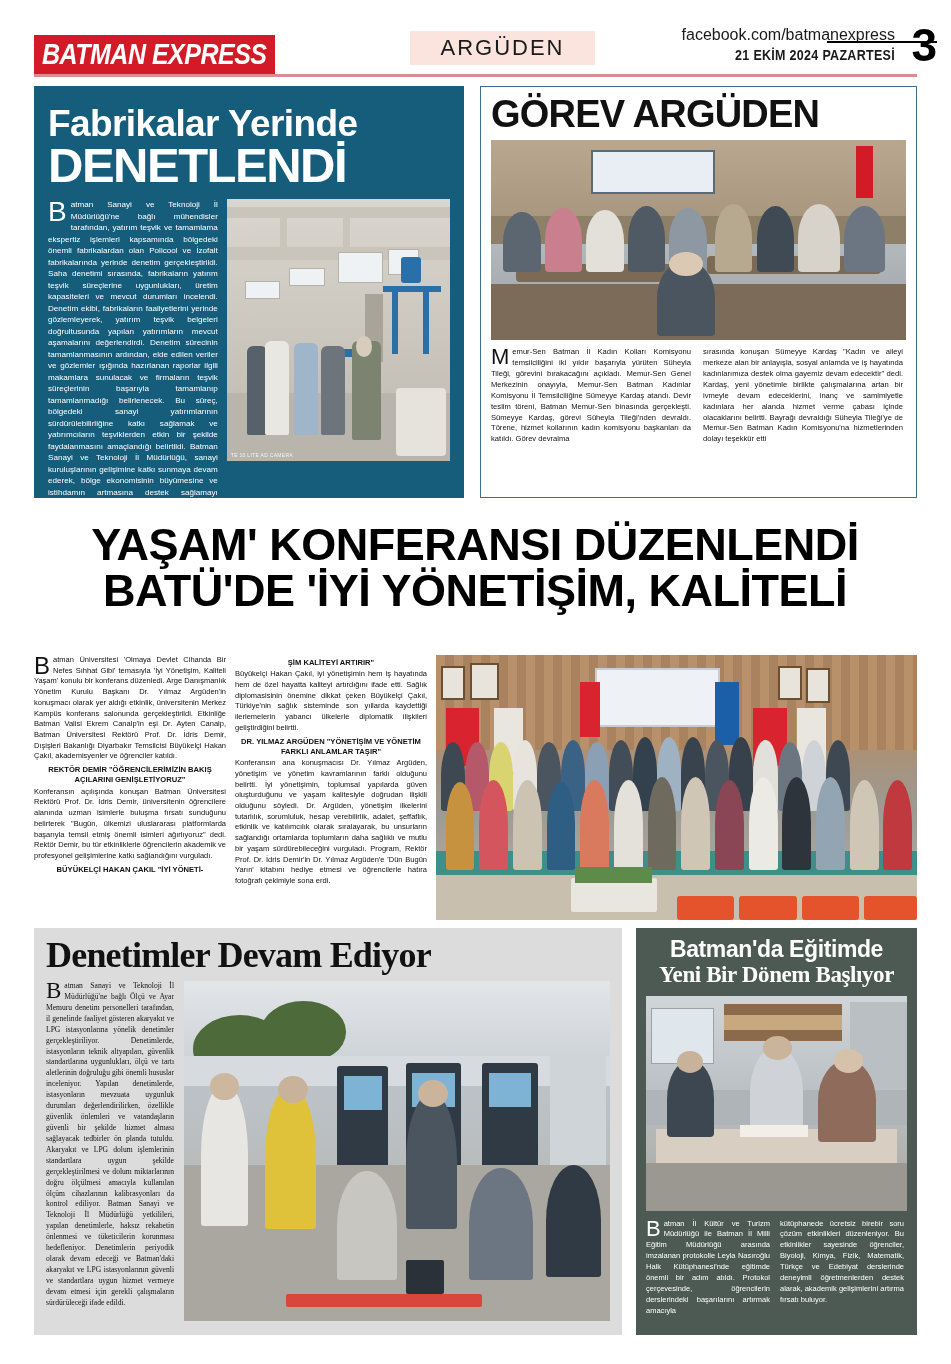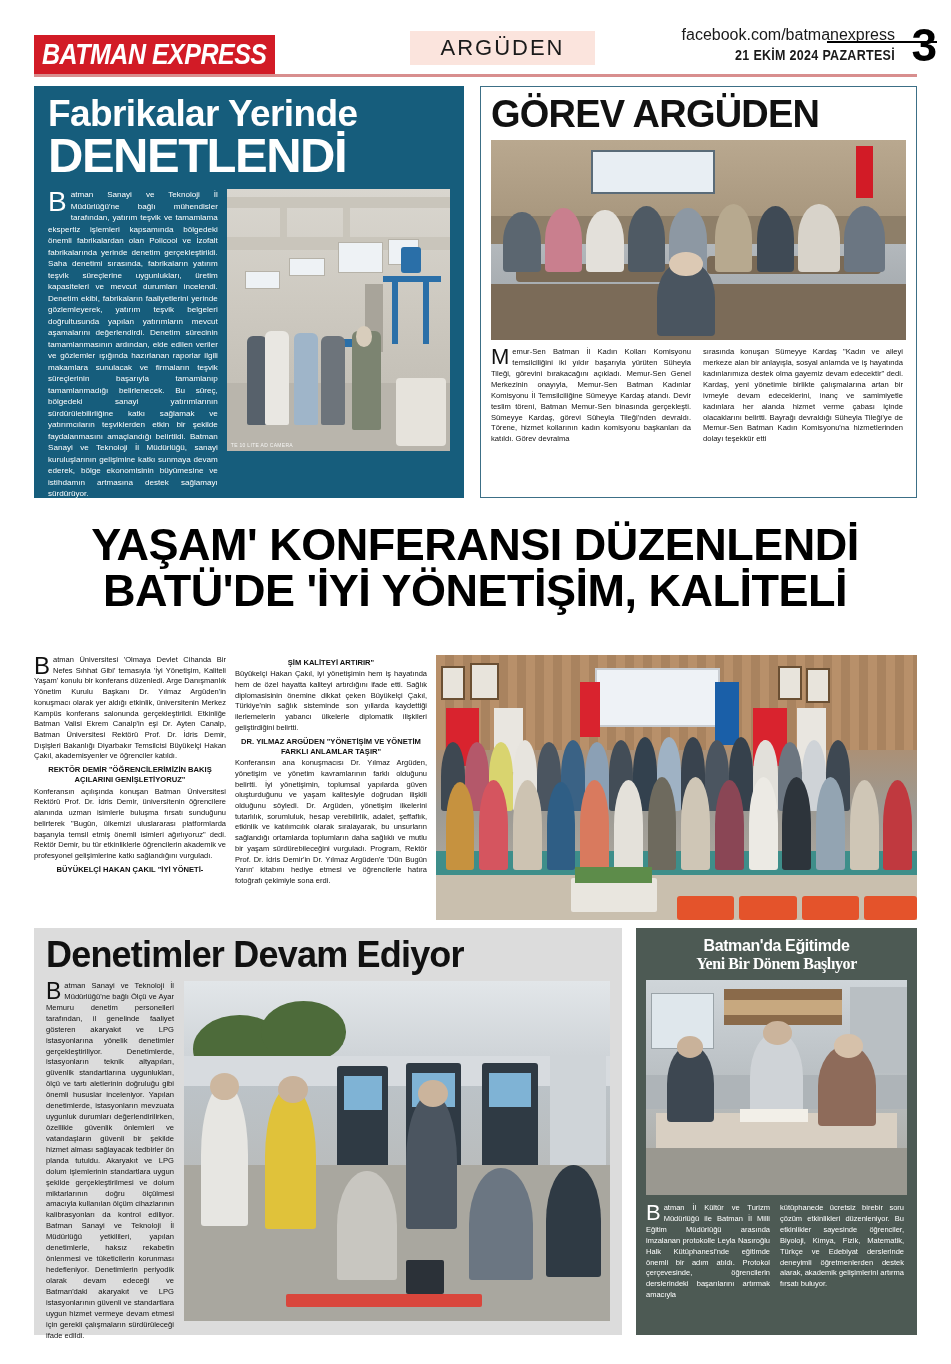--- a/index.html
+++ b/index.html
@@ -59,21 +59,21 @@
   .masthead-rule {
     position: absolute; left: 34px; top: 74px; width: 883px; height: 3px;
     background: #d88e8e;
   }
 
   
   .art-teal {
     position: absolute; left: 34px; top: 86px;
     width: 430px; height: 412px;
     background: #165d7c; color: #ffffff;
-    padding: 10px 14px 12px 14px;
+    padding: 20px 14px 12px 14px;
   }
   .art-teal h1 {
     font-size: 37px; line-height: 0.97; font-weight: 700;
     letter-spacing: -0.6px; color: #ffffff;
   }
   .art-teal h1 .l2 { font-size: 49px; letter-spacing: -1.5px; display: block; }
   .teal-body {
     margin-top: 10px; display: flex; gap: 9px;
   }
   .teal-col {
@@ -178,20 +178,21 @@
               background:#c9bfae;}
   .mp-seat { position:absolute; bottom:0; height:9%; background:#e4532b;
              border-radius:3px;}
 
   
   .art-gray {
     position: absolute; left: 34px; top: 928px;
     width: 588px; height: 407px;
     background: #dcdcdc; color: #111;
     padding: 9px 12px 20px 12px;
+    font-family: Liberation Serif, serif;
   }
   .art-gray h1 {
     font-size: 36px; font-weight: 700; line-height: 1; letter-spacing: -0.8px;
     color: #111;
   }
   .gray-body { display: flex; gap: 10px; margin-top: 8px; }
   .gray-col {
     width: 128px; font-size: 7.6px; line-height: 1.44;
     text-align: justify; color: #111;
   }
@@ -213,21 +214,21 @@
   .gp-tree { position:absolute; background:#4d6b3a; border-radius:50%;}
 
   
   .art-dark {
     position: absolute; left: 636px; top: 928px;
     width: 281px; height: 407px;
     background: #4d5a54; color: #ffffff;
     padding: 9px 10px 10px 10px;
   }
   .art-dark h1 {
-    font-size: 16px; font-weight: 700; line-height: 1.1;
+    font-size: 23px; font-weight: 700; line-height: 1.1;
     letter-spacing: -0.4px; color: #ffffff; text-align: center;
   }
   .art-dark h1 .l2 { display:block;font-family:Liberation Serif, serif; }
   .dark-photo {
     margin-top: 8px; width: 100%; height: 215px;
     position: relative; overflow: hidden;
     background: linear-gradient(180deg,#cfd5d9 0%,#bcc2c6 40%,#a9a79f 100%);
   }
   .dp-shelf { position:absolute; background:#8a6a4a;}
   .dp-table { position:absolute; background:#d8cfc2;}

